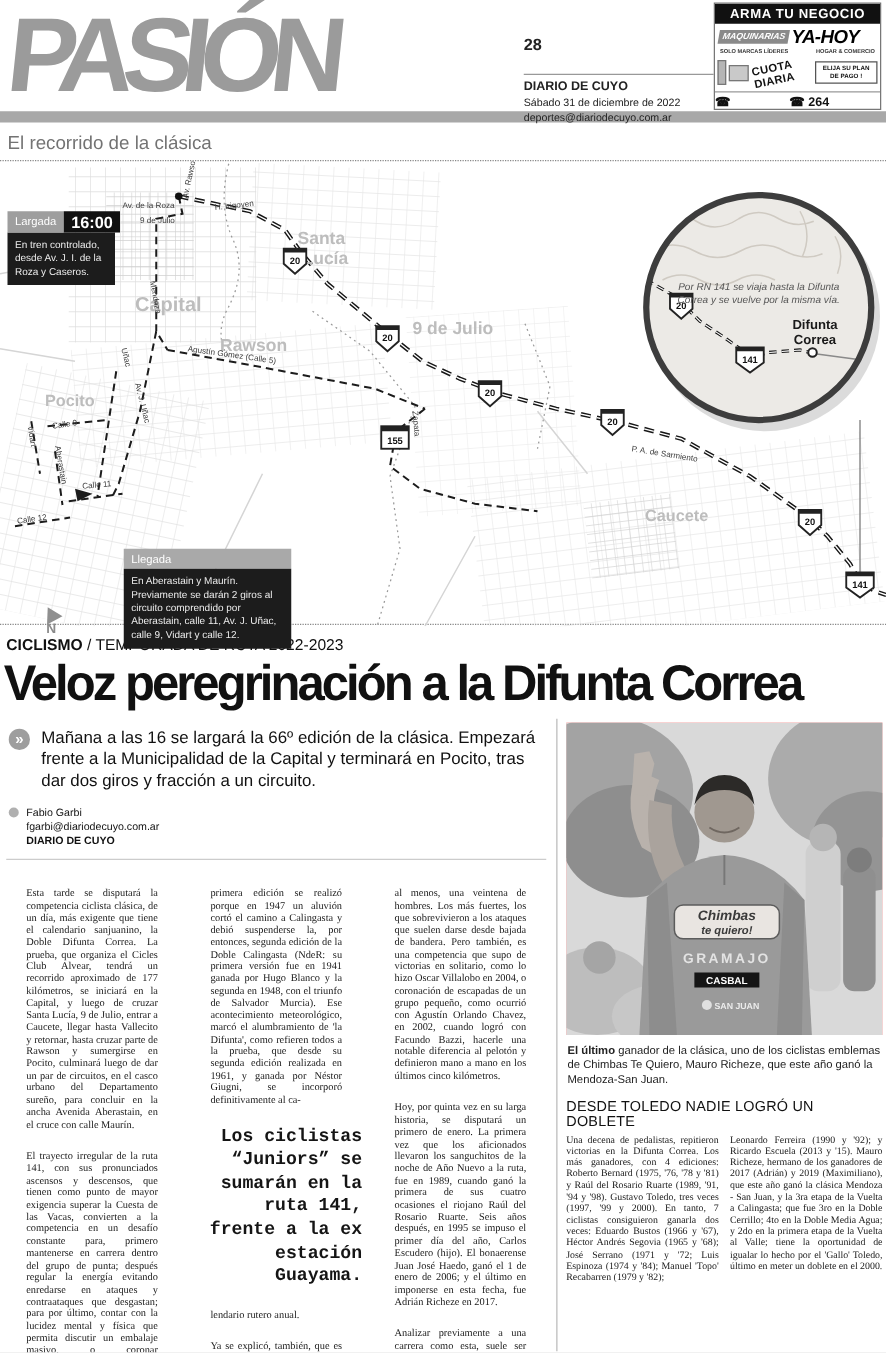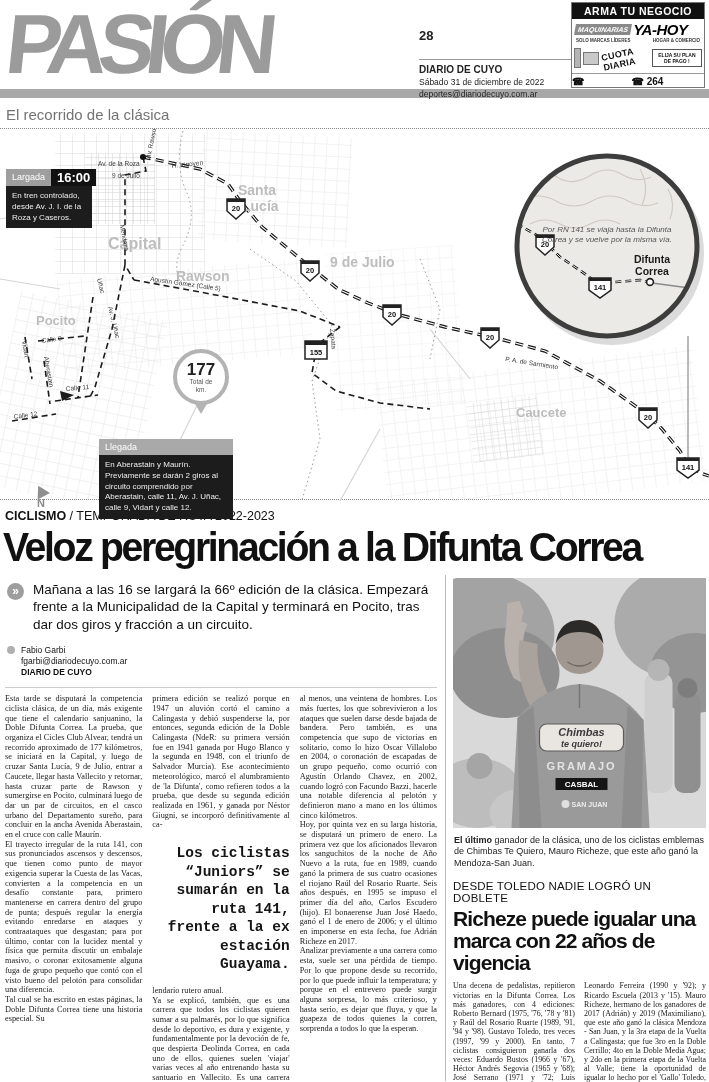--- a/index.html
+++ b/index.html
@@ -58,21 +58,21 @@
   .right-col { flex:1; border-left:1px solid #bbb; padding:2px 3px 0 7px; }
 
   .lead { display:flex; gap:9px; font-size:13.5px; line-height:1.32; color:#111; padding:3px 2px 9px 2px; }
   .lead-icon { flex:0 0 17px; width:17px; height:17px; border-radius:50%; background:#9e9e9e; color:#fff; text-align:center; line-height:16px; font-size:12px; font-weight:bold; margin-top:2px; }
   .byline { display:flex; gap:6px; font-size:8.5px; line-height:1.3; padding:2px 0 9px 2px; }
   .byline-dot { width:8px; height:8px; border-radius:50%; background:#b0b0b0; margin-top:1px; }
   .byline-org { font-weight:bold; }
 
   .cols { display:flex; gap:10px; border-top:1px solid #ccc; padding-top:6px; }
   .col { flex:1; font-family:"Liberation Serif", serif; font-size:8.3px; line-height:9.7px; text-align:justify; color:#1a1a1a; }
-  .col p { margin:0; }
+  .col p { margin:16px; }
   .pullquote { font-family:Liberation Mono, monospace; font-weight:bold; font-size:14.5px; line-height:1.28; text-align:right; margin:14px 0 12px; color:#151515; }
 
   .photo { position:relative; height:250px; margin:1px 0 4px; background:#fca5a5; overflow:hidden; }
   .caption { font-size:9px; line-height:1.3; color:#222; padding:3px 1px 7px; }
   .caption b { font-weight:bold; }
   .sub-kicker { font-size:11.5px; letter-spacing:0.2px; padding:3px 0 3px; color:#111; }
   .sub-headline { font-size:21px; font-weight:bold; letter-spacing:-0.9px; line-height:1.06; padding:1px 0 7px; }
   .sub-cols { display:flex; gap:9px; }
   .sub-col { flex:1; font-family:"Liberation Serif", serif; font-size:7.9px; line-height:9.2px; text-align:justify; color:#1a1a1a; }
 
@@ -272,28 +272,20 @@
         <span class="callout-time">16:00</span>
       </div>
       <div class="callout-body">En tren controlado, desde Av. J. I. de la Roza y Caseros.</div>
     </div>
 
     <div class="overlay llegada">
       <span class="callout-label">Llegada</span>
       <div class="callout-body">En Aberastain y Maurín. Previamente se darán 2 giros al circuito comprendido por Aberastain, calle 11, Av. J. Uñac, calle 9, Vidart y calle 12.</div>
     </div>
 
-    <div class="overlay km-pin">
-      <div class="km-circle">
-        <div class="km-value">177</div>
-        <div class="km-caption">Total de</div>
-        <div class="km-caption">km.</div>
-      </div>
-      <div class="km-tail"></div>
-    </div>
 
     <div class="overlay inset-note">Por RN 141 se viaja hasta la Difunta Correa y se vuelve por la misma vía.</div>
 
     <div class="overlay compass">
       <div class="compass-arrow"></div>
       <div class="compass-n">N</div>
     </div>
   </div>
 
   <div class="kicker-row">
@@ -367,21 +359,20 @@
           <rect x="106" y="200" width="52" height="12" fill="#151515"></rect>
           <text class="jersey-text" x="132" y="209" font-weight="bold" font-size="8" fill="#fff">CASBAL</text>
           <circle cx="116" cy="226" r="4" fill="#e0e0e0"></circle>
           <text class="jersey-text" x="140" y="229" font-weight="bold" font-size="7" fill="#ececec">SAN JUAN</text>
         </svg>
       </div>
       <div class="caption">
         <b>El último</b><span> ganador de la clásica, uno de los ciclistas emblemas de Chimbas Te  Quiero, Mauro Richeze, que este año ganó la Mendoza-San Juan.</span>
       </div>
       <div class="sub-kicker">DESDE TOLEDO NADIE LOGRÓ UN DOBLETE</div>
-      <h2 class="sub-headline">Richeze puede igualar una marca con 22 años de vigencia</h2>
       <div class="sub-cols">
         <div class="sub-col">Una decena de pedalistas, repitieron victorias en la Difunta Correa. Los más ganadores, con  4 ediciones: Roberto Bernard  (1975, '76, '78 y '81) y Raúl del Rosario Ruarte (1989, '91, '94 y '98).  Gustavo Toledo, tres veces  (1997, '99 y 2000). En tanto, 7 ciclistas consiguieron ganarla  dos veces: Eduardo Bustos (1966  y '67), Héctor Andrés Segovia  (1965 y '68); José Serrano (1971 y  '72; Luis Espinoza (1974 y '84);   Manuel 'Topo' Recabarren (1979 y '82);</div>
         <div class="sub-col">Leonardo Ferreira (1990 y '92); y Ricardo Escuela  (2013 y '15). Mauro Richeze, hermano de los ganadores de 2017  (Adrián) y 2019 (Maximiliano),  que este año ganó la clásica  Mendoza - San Juan, y la 3ra  etapa de la Vuelta a Calingasta;  que fue 3ro en la Doble Cerrillo;  4to en la Doble Media Agua; y  2do en la primera etapa de la  Vuelta al Valle; tiene la oportunidad de igualar lo hecho por el  'Gallo' Toledo, último en meter  un doblete en el 2000.</div>
       </div>
     </div>
   </div>
 
 </div>
 
 </body></html>

